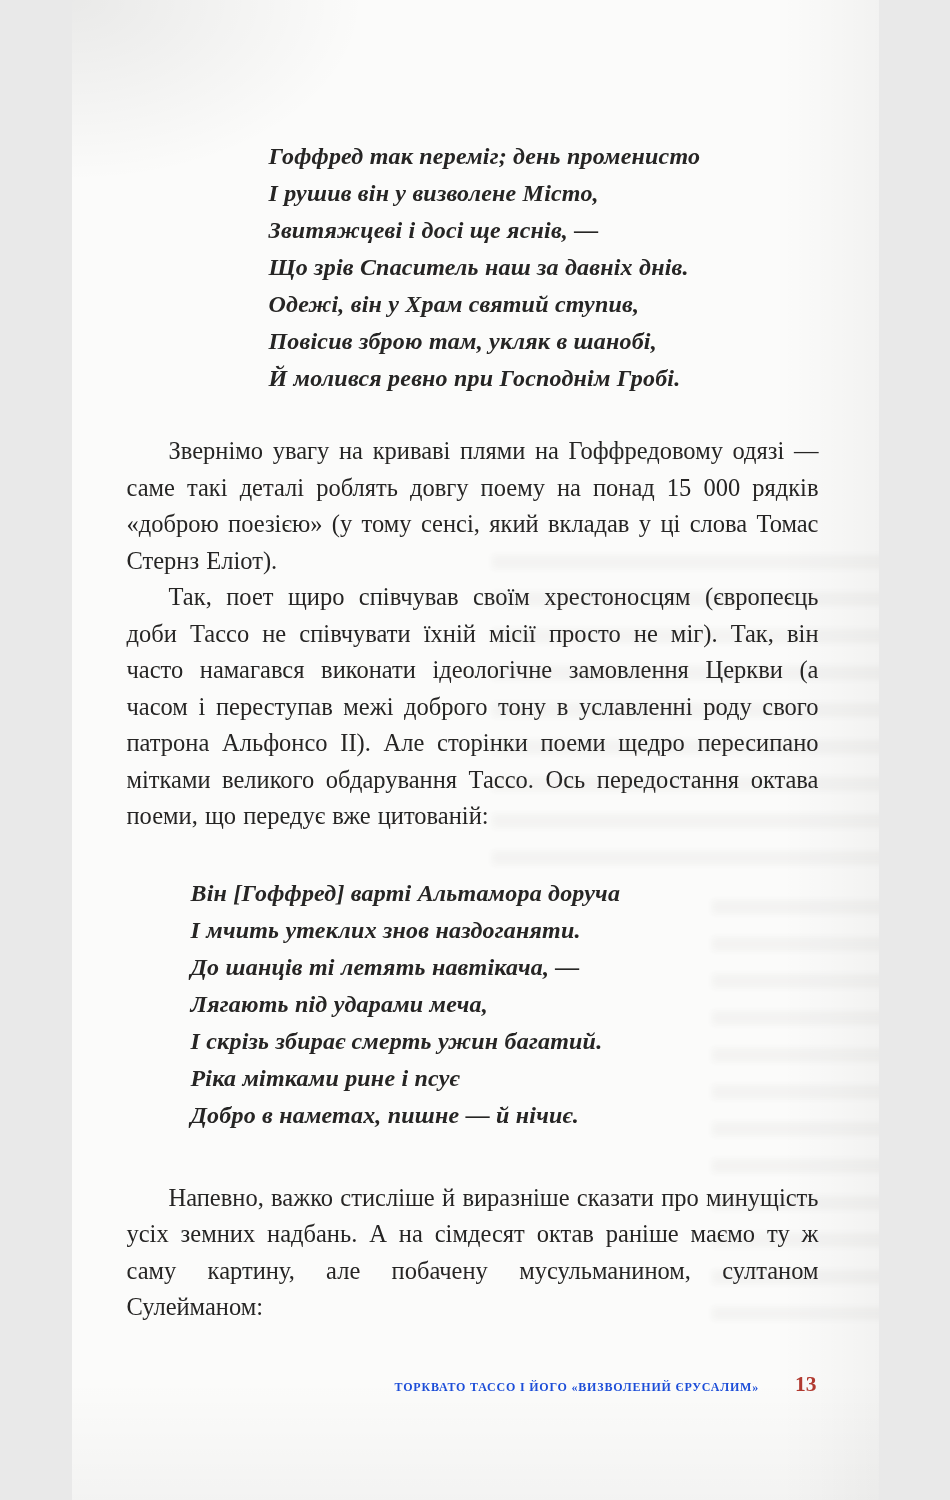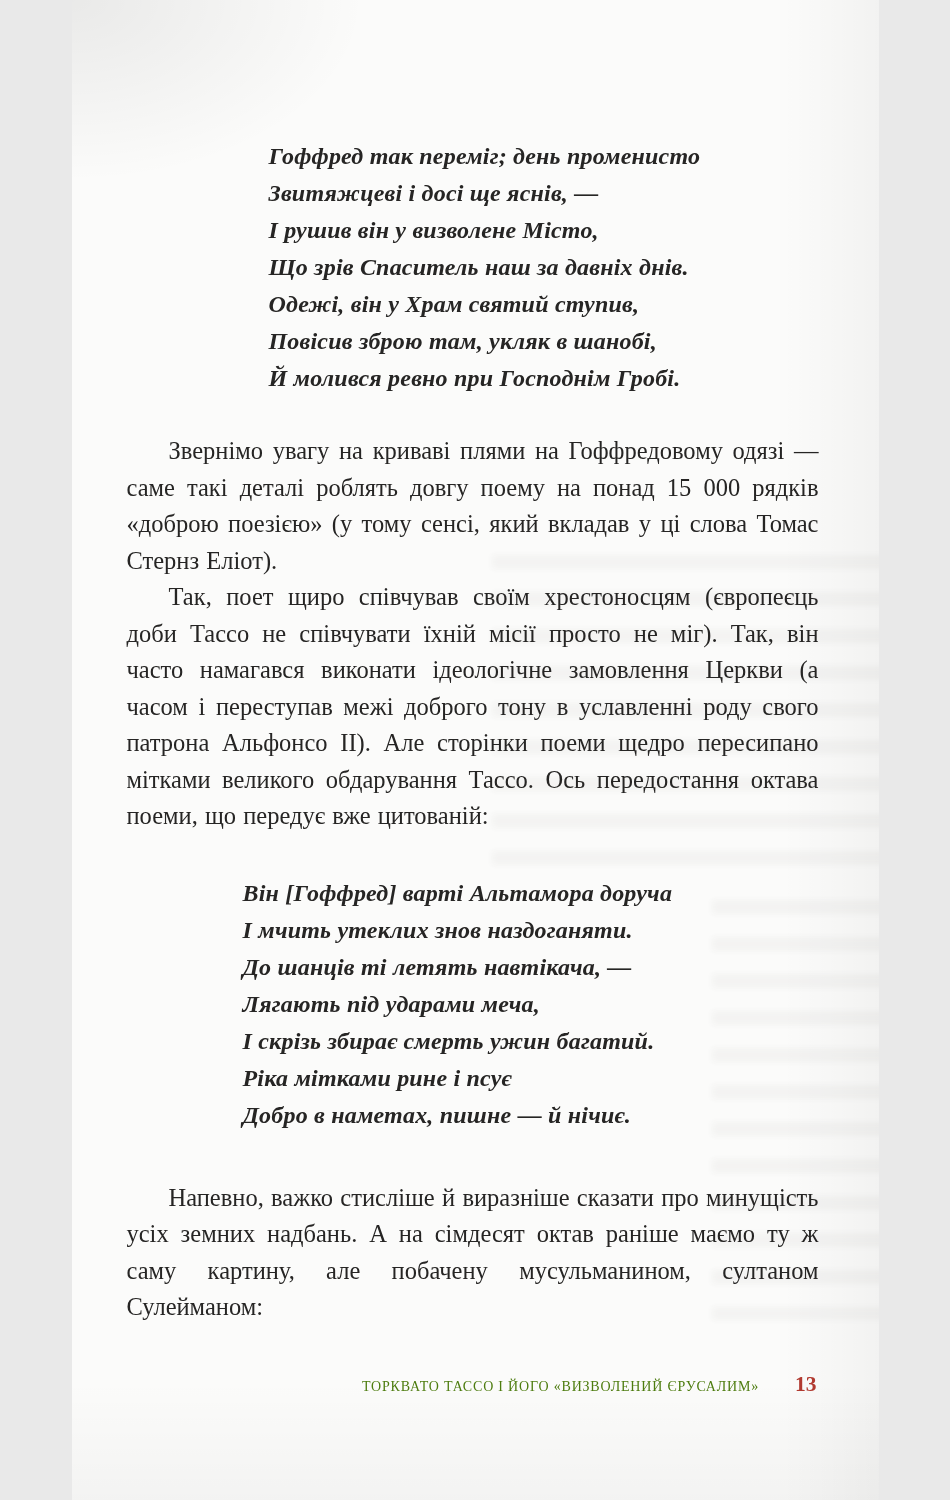--- a/index.html
+++ b/index.html
@@ -42,44 +42,44 @@
 
   .poem {
     margin-left: 142px;
     font-style: italic;
     font-weight: bold;
     font-size: 24px;
     line-height: 37px;
     letter-spacing: 0.2px;
   }
   .poem-1 { margin-bottom: 36px; }
-  .poem-2 { margin-top: 40px; margin-left: 116px; margin-bottom: 46px; }
+  .poem-2 { margin-top: 40px; margin-left: 64px; margin-bottom: 46px; }
 
   .para {
     margin: 0;
     font-size: 24.5px;
     line-height: 36.5px;
     text-align: justify;
     text-indent: 42px;
     word-spacing: 1px;
   }
 
   .footer {
     position: absolute;
     left: 55px;
     right: 62px;
     top: 1372px;
     text-align: right;
     white-space: nowrap;
   }
   .running-title {
-    font-weight: normal;
-    font-size: 14px;
+    font-weight: bold;
+    font-size: 12px;
     letter-spacing: 0.8px;
-    color: #4d7c0f;
+    color: #1d4ed8;
   }
   .page-number {
     display: inline-block;
     margin-left: 36px;
     font-weight: bold;
     font-size: 21.5px;
     color: #b13a30;
   }
   .content { position: relative; z-index: 1; }
 </style>
@@ -88,22 +88,22 @@
 
 <div class="page">
 
   <div class="bleed bleed-1"></div>
   <div class="bleed bleed-2"></div>
 
   <div class="content">
 
     <div class="poem poem-1">
       <div class="poem-line">Гоффред так переміг; день променисто</div>
+      <div class="poem-line">І рушив він у визволене Місто,</div>
       <div class="poem-line">Звитяжцеві і досі ще яснів, —</div>
-      <div class="poem-line">І рушив він у визволене Місто,</div>
       <div class="poem-line">Що зрів Спаситель наш за давніх днів.</div>
       <div class="poem-line">Одежі, він у Храм святий ступив,</div>
       <div class="poem-line">Повісив зброю там, укляк в шанобі,</div>
       <div class="poem-line">Й молився ревно при Господнім Гробі.</div>
     </div>
 
     <p class="para">Звернімо увагу на криваві плями на Гоффредовому одязі — саме такі деталі роблять довгу поему на понад 15 000 рядків «доброю поезією» (у тому сенсі, який вкладав у ці слова Томас Стернз Еліот).</p>
     <p class="para">Так, поет щиро співчував своїм хрестоносцям (європеєць доби Тассо не співчувати їхній місії просто не міг). Так, він часто намагався виконати ідеологічне замовлення Церкви (а часом і переступав межі доброго тону в уславленні роду свого патрона Альфонсо ІІ). Але сторінки поеми щедро пересипано мітками великого обдарування Тассо. Ось передостання октава поеми, що передує вже цитованій:</p>
 
     <div class="poem poem-2">

